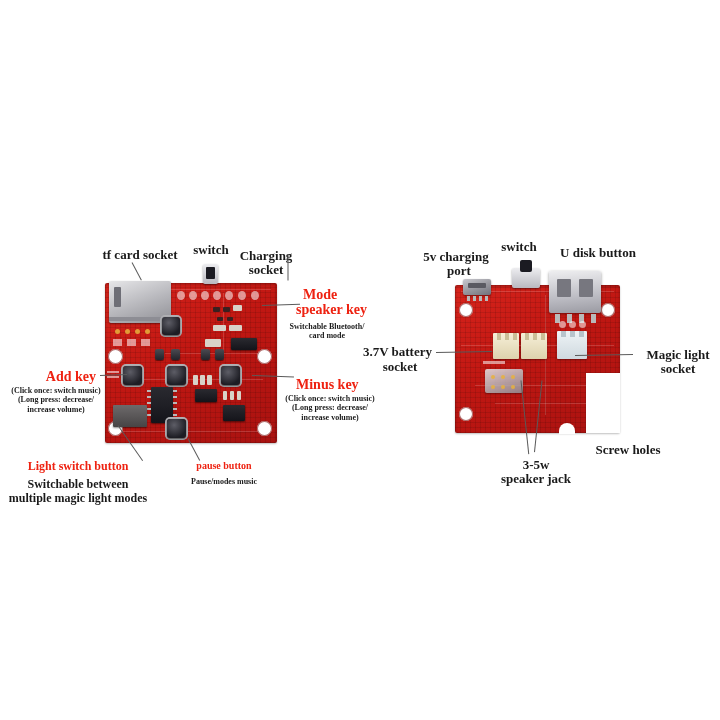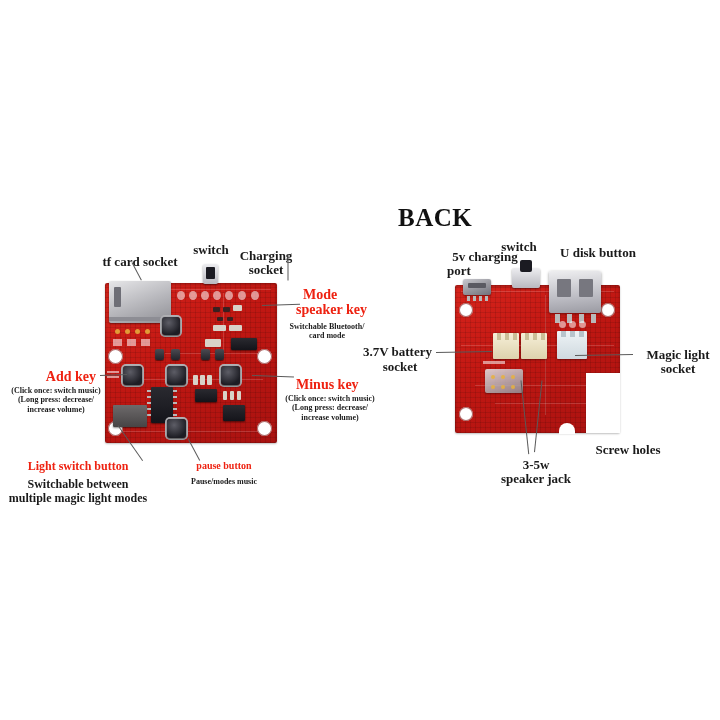--- a/index.html
+++ b/index.html
@@ -56,21 +56,20 @@
   .shield{position:absolute;background:linear-gradient(175deg,#eeeef0,#bdbdc4 60%,#9a9aa2);
           border-radius:2px;box-shadow:0 1px 3px rgba(0,0,0,.45);}
   .dark-mod{position:absolute;background:linear-gradient(180deg,#6d6a6b,#474445);
        border-radius:1px;box-shadow:0 1px 2px rgba(0,0,0,.45);}
 </style>
 </head>
 <body>
 
 <div id="stage">
 
-  <div class="panel-title" style="left:398px;top:204px;">BACK</div>
 
   <div class="board pcb" style="left:105px;top:283px;width:172px;height:160px;">
 
     <div class="trace" style="left:6px;top:6px;width:160px;height:1px;"></div>
     <div class="trace" style="left:6px;top:148px;width:160px;height:1px;"></div>
     <div class="trace" style="left:118px;top:10px;width:1px;height:60px;"></div>
     <div class="trace" style="left:60px;top:70px;width:100px;height:1px;"></div>
     <div class="trace" style="left:30px;top:96px;width:128px;height:1px;"></div>
 
     <div class="hole" style="left:3px;top:66px;width:15px;height:15px;"></div>
@@ -148,21 +147,21 @@
     <div class="btn" style="left:62px;top:136px;width:19px;height:19px;"></div>
 
     <div class="silk" style="left:2px;top:88px;width:12px;height:2px;"></div>
     <div class="silk" style="left:2px;top:93px;width:12px;height:2px;"></div>
   </div>
 
   <div class="slide" style="position:absolute;left:203px;top:264px;width:15px;height:20px;border-radius:2px;">
     <div class="slide-knob" style="left:3px;top:3px;width:9px;height:12px;"></div>
   </div>
 
-  <div class="lbl c" style="left:140px;top:255px;font-size:13px;">tf card socket</div>
+  <div class="lbl c" style="left:140px;top:248px;font-size:13px;">tf card socket</div>
   <div class="leader" style="left:132px;top:262px;width:20px;transform:rotate(62deg);"></div>
 
   <div class="lbl c" style="left:211px;top:243px;font-size:13px;">switch</div>
 
   <div class="lbl c" style="left:266px;top:249px;font-size:13px;">Charging</div>
   <div class="lbl c" style="left:266px;top:263px;font-size:13px;">socket</div>
   <div class="leader" style="left:288px;top:254px;width:26px;transform:rotate(90deg);"></div>
 
   <div class="lbl red" style="left:303px;top:287px;font-size:14px;">Mode</div>
   <div class="lbl red" style="left:296px;top:302px;font-size:14px;">speaker key</div>
@@ -249,21 +248,21 @@
     <div class="pad" style="left:36px;top:100px;width:4px;height:4px;"></div>
     <div class="pad" style="left:46px;top:100px;width:4px;height:4px;"></div>
     <div class="pad" style="left:56px;top:100px;width:4px;height:4px;"></div>
     <div class="silk" style="left:28px;top:76px;width:22px;height:3px;"></div>
   </div>
 
   <div class="slide" style="position:absolute;left:512px;top:268px;width:28px;height:20px;border-radius:2px;">
     <div class="slide-knob" style="left:8px;top:-8px;width:12px;height:12px;border-radius:2px;"></div>
   </div>
 
-  <div class="lbl c" style="left:485px;top:250px;font-size:13px;text-align:center;">5v charging</div>
+  <div class="lbl c" style="left:456px;top:250px;font-size:13px;text-align:center;">5v charging</div>
   <div class="lbl c" style="left:459px;top:264px;font-size:13px;">port</div>
 
   <div class="lbl c" style="left:519px;top:240px;font-size:13px;">switch</div>
 
   <div class="lbl c" style="left:598px;top:246px;font-size:13px;">U disk button</div>
 
   <div class="lbl r" style="left:432px;top:345px;font-size:13px;">3.7V battery</div>
   <div class="lbl c" style="left:400px;top:360px;font-size:13px;">socket</div>
   <div class="leader" style="left:436px;top:352px;width:56px;transform:rotate(-1deg);"></div>
 

